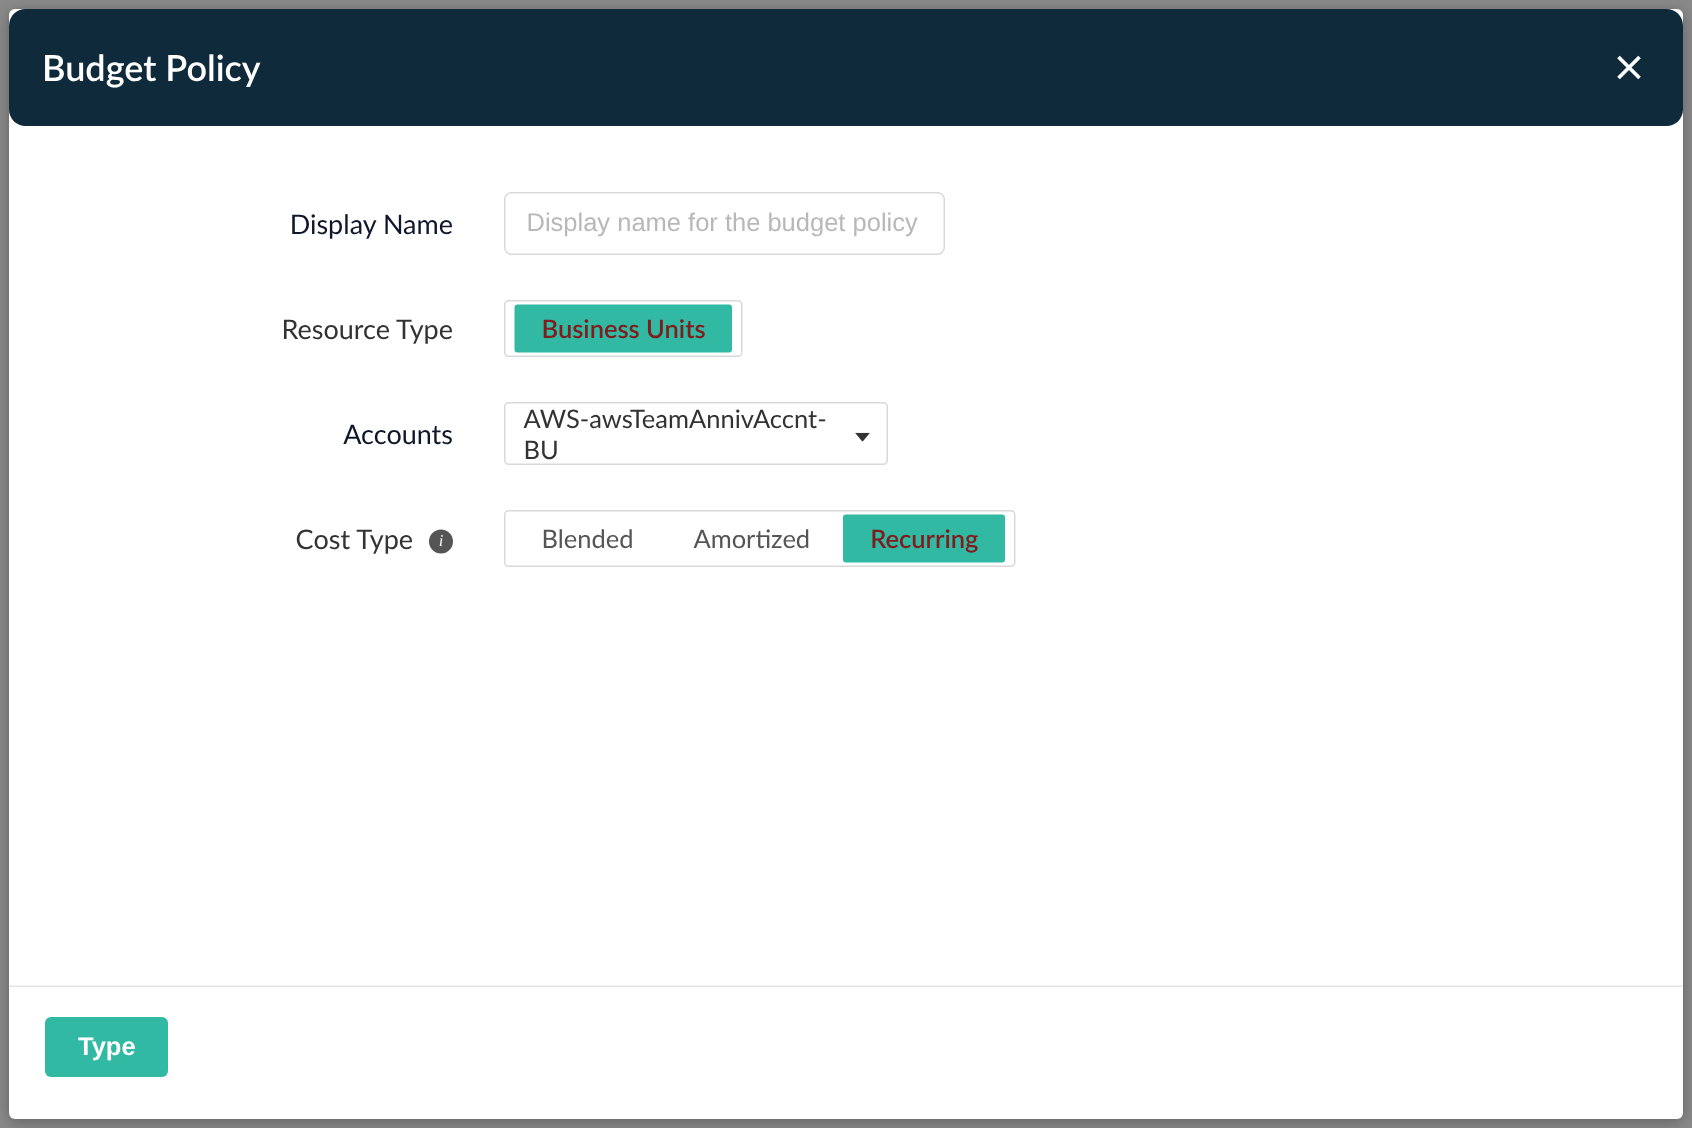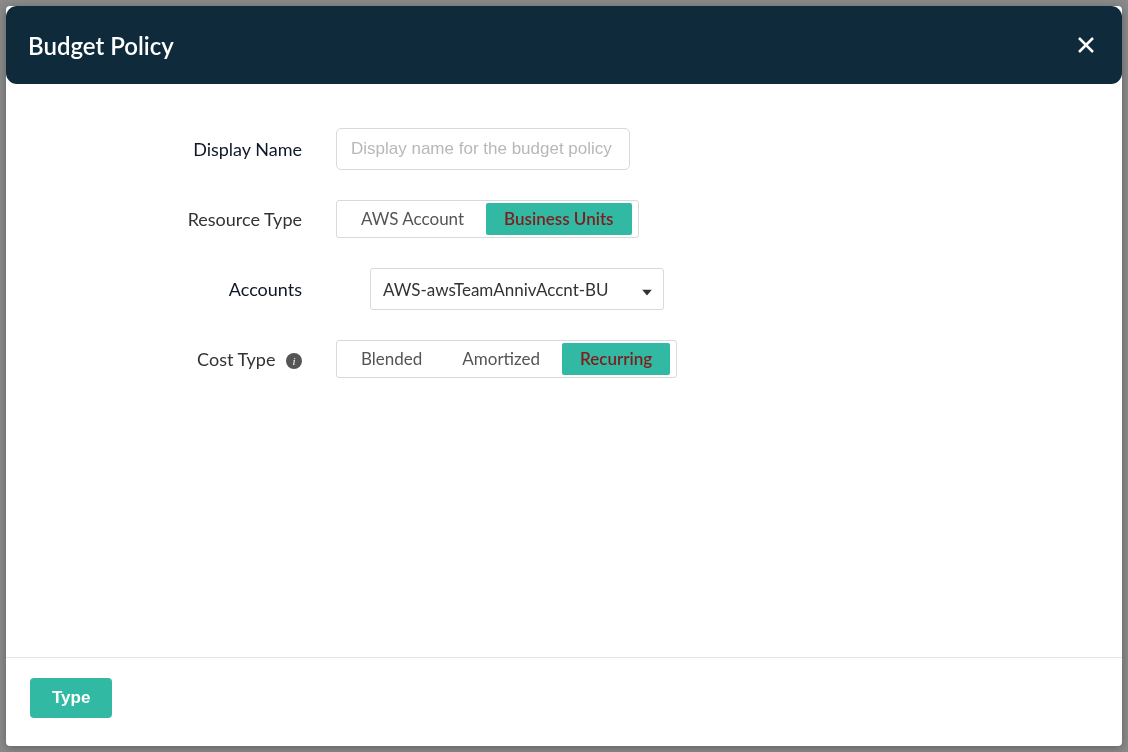--- a/index.html
+++ b/index.html
@@ -81,22 +81,21 @@
     line-height: 24px;
     margin: 0 2px;
   }
   .toggle-group .opt.active {
     background: #32b9a3;
     color: #7f1d1d;
     font-weight: 600;
   }
   .select-wrap {
     position: relative;
-    width: 294px;
-    margin-left: 34px;
+    width: 256px;
   }
   .select-box {
     width: 100%;
     height: 42px;
     border: 1px solid #d9d9d9;
     border-radius: 3px;
     padding: 0 32px 0 12px;
     font-size: 17px;
     color: #333;
     background: #fff;
@@ -161,21 +160,20 @@
       <label class="form-label required">Display Name</label>
       <div class="form-control-wrap">
         <input type="text" class="text-input" placeholder="Display name for the budget policy" style="">
       </div>
     </div>
 
     <div class="form-row">
       <label class="form-label">Resource Type</label>
       <div class="form-control-wrap">
         <div class="toggle-group">
-          <span class="opt">AWS Account</span>
           <span class="opt active">Business Units</span>
         </div>
       </div>
     </div>
 
     <div class="form-row">
       <label class="form-label required">Accounts</label>
       <div class="form-control-wrap">
         <div class="select-wrap">
           <div class="select-box">

